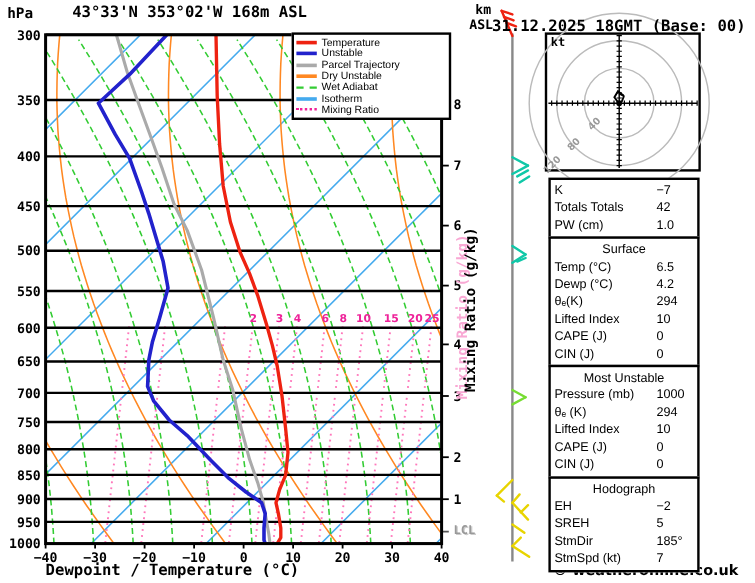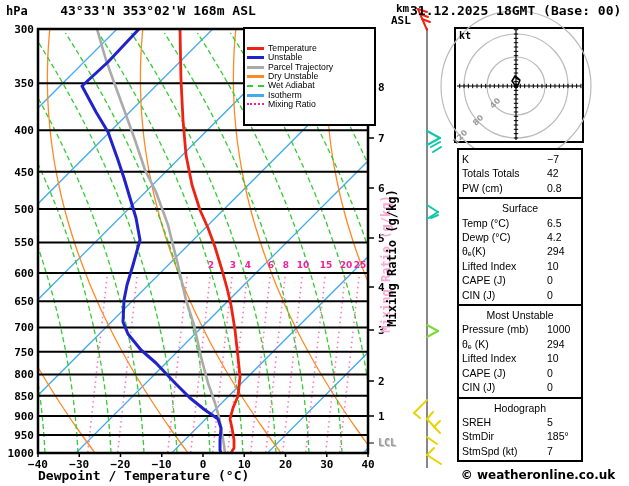--- a/index.html
+++ b/index.html
@@ -5,23 +5,23 @@
   html,body{margin:0;padding:0;background:#fff;}
   #app{position:relative;width:629px;height:486px;background:#fff;overflow:hidden;
        font-family:"Liberation Sans",sans-serif;color:#000;}
   #chart-svg{position:absolute;left:0;top:0;}
   .abs{position:absolute;}
   #unit-hpa{left:6px;top:4px;font:bold 12px "DejaVu Sans Mono",monospace;}
   #page-title{left:37px;top:3px;width:242px;text-align:center;
               font:bold 13px "DejaVu Sans Mono",monospace;letter-spacing:0px;white-space:nowrap;}
   #unit-km{left:396px;top:2px;font:bold 11px "DejaVu Sans Mono",monospace;}
   #unit-asl{left:391px;top:14px;font:bold 11px "DejaVu Sans Mono",monospace;}
-  #datetime-label{left:410px;top:3px;width:219px;font:bold 13px "DejaVu Sans Mono",monospace;white-space:nowrap;}
+  #datetime-label{left:410px;top:15px;width:219px;font:bold 13px "DejaVu Sans Mono",monospace;white-space:nowrap;}
   #legend-box{left:243px;top:27px;width:125px;background:#fff;border:2px solid #000;
-              padding:15px 2px;z-index:5;}
+              padding:2px 2px;z-index:5;}
   .legend-row{display:flex;align-items:center;height:9.3px;}
   .legend-swatch{width:17px;margin-right:4px;border-top-width:3px;border-top-style:solid;height:0;}
   .legend-label{font-size:8.7px;line-height:9px;white-space:nowrap;}
   #xaxis-title{left:38px;top:468px;width:330px;text-align:left;
                font:bold 13px "DejaVu Sans Mono",monospace;}
   .mix-axis{width:215px;height:14px;text-align:center;transform:rotate(-90deg);
             font:bold 12px "DejaVu Sans Mono",monospace;white-space:nowrap;}
   #mixing-axis-label{left:284px;top:251px;color:#000;z-index:3;}
   #mixing-axis-shadow{left:278px;top:257px;color:#f9a8d4;z-index:2;}
   #lcl-label{left:378px;top:437px;font:bold 10px "DejaVu Sans Mono",monospace;color:#999;
@@ -322,41 +322,42 @@
 <div class="abs" id="xaxis-title">Dewpoint / Temperature (°C)</div>
 <div class="abs mix-axis" id="mixing-axis-shadow">Mixing Ratio (g/kg)</div>
 <div class="abs mix-axis" id="mixing-axis-label">Mixing Ratio (g/kg)</div>
 <div class="abs" id="lcl-label">LCL</div>
 <div class="abs" id="kt-label">kt</div>
 
 <div class="abs" id="table-box">
       <div class="tbl-section">
         <div class="tbl-row"><span>K</span><span class="tbl-val">−7</span></div>
         <div class="tbl-row"><span>Totals Totals</span><span class="tbl-val">42</span></div>
-        <div class="tbl-row"><span>PW (cm)</span><span class="tbl-val">0.8</span></div>
+        <div class="tbl-row"><span>PW (cm)</span><span class="tbl-val">1.0</span></div>
       </div>
       <div class="tbl-section">
         <div class="tbl-header">Surface</div>
         <div class="tbl-row"><span>Temp (°C)</span><span class="tbl-val">6.5</span></div>
         <div class="tbl-row"><span>Dewp (°C)</span><span class="tbl-val">4.2</span></div>
         <div class="tbl-row"><span>θₑ(K)</span><span class="tbl-val">294</span></div>
         <div class="tbl-row"><span>Lifted Index</span><span class="tbl-val">10</span></div>
         <div class="tbl-row"><span>CAPE (J)</span><span class="tbl-val">0</span></div>
         <div class="tbl-row"><span>CIN (J)</span><span class="tbl-val">0</span></div>
       </div>
       <div class="tbl-section">
         <div class="tbl-header">Most Unstable</div>
         <div class="tbl-row"><span>Pressure (mb)</span><span class="tbl-val">1000</span></div>
         <div class="tbl-row"><span>θₑ (K)</span><span class="tbl-val">294</span></div>
         <div class="tbl-row"><span>Lifted Index</span><span class="tbl-val">10</span></div>
         <div class="tbl-row"><span>CAPE (J)</span><span class="tbl-val">0</span></div>
         <div class="tbl-row"><span>CIN (J)</span><span class="tbl-val">0</span></div>
       </div>
       <div class="tbl-section">
         <div class="tbl-header">Hodograph</div>
+        <div class="tbl-row"><span>EH</span><span class="tbl-val">−2</span></div>
         <div class="tbl-row"><span>SREH</span><span class="tbl-val">5</span></div>
         <div class="tbl-row"><span>StmDir</span><span class="tbl-val">185°</span></div>
         <div class="tbl-row"><span>StmSpd (kt)</span><span class="tbl-val">7</span></div>
       </div>
     </div>
 
 <div class="abs" id="copyright">© weatheronline.co.uk</div>
 
 </div>
 

